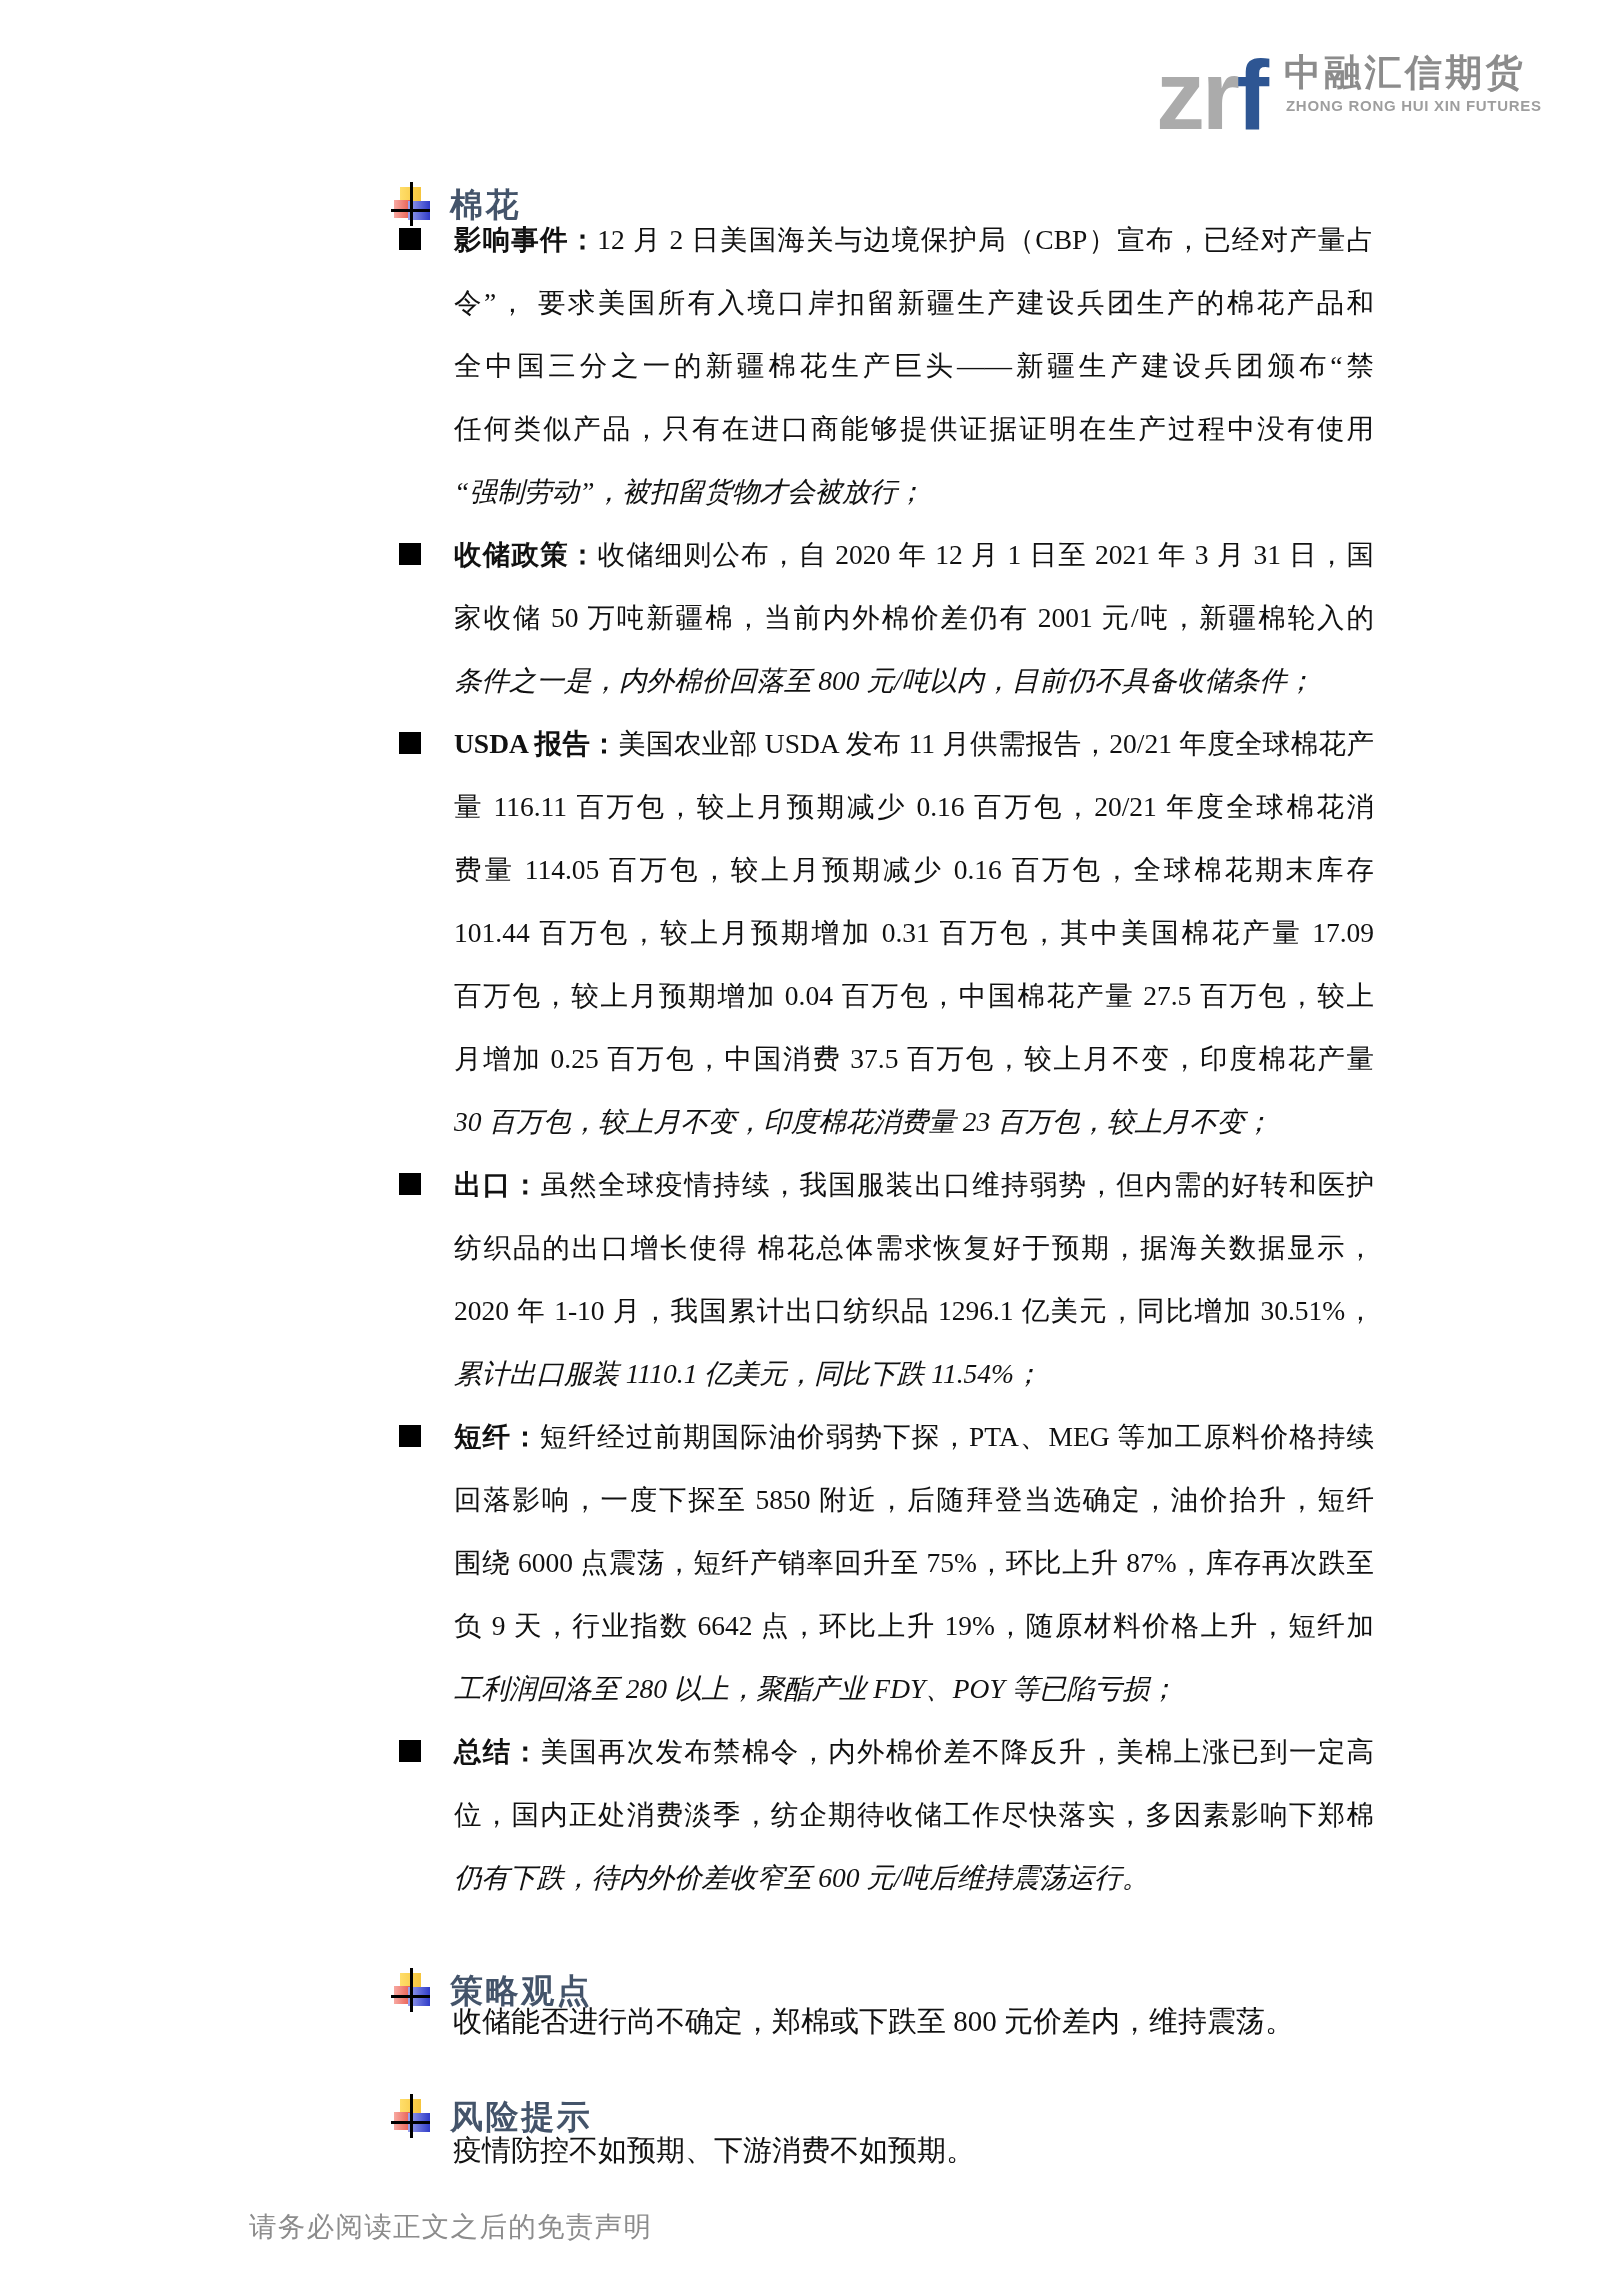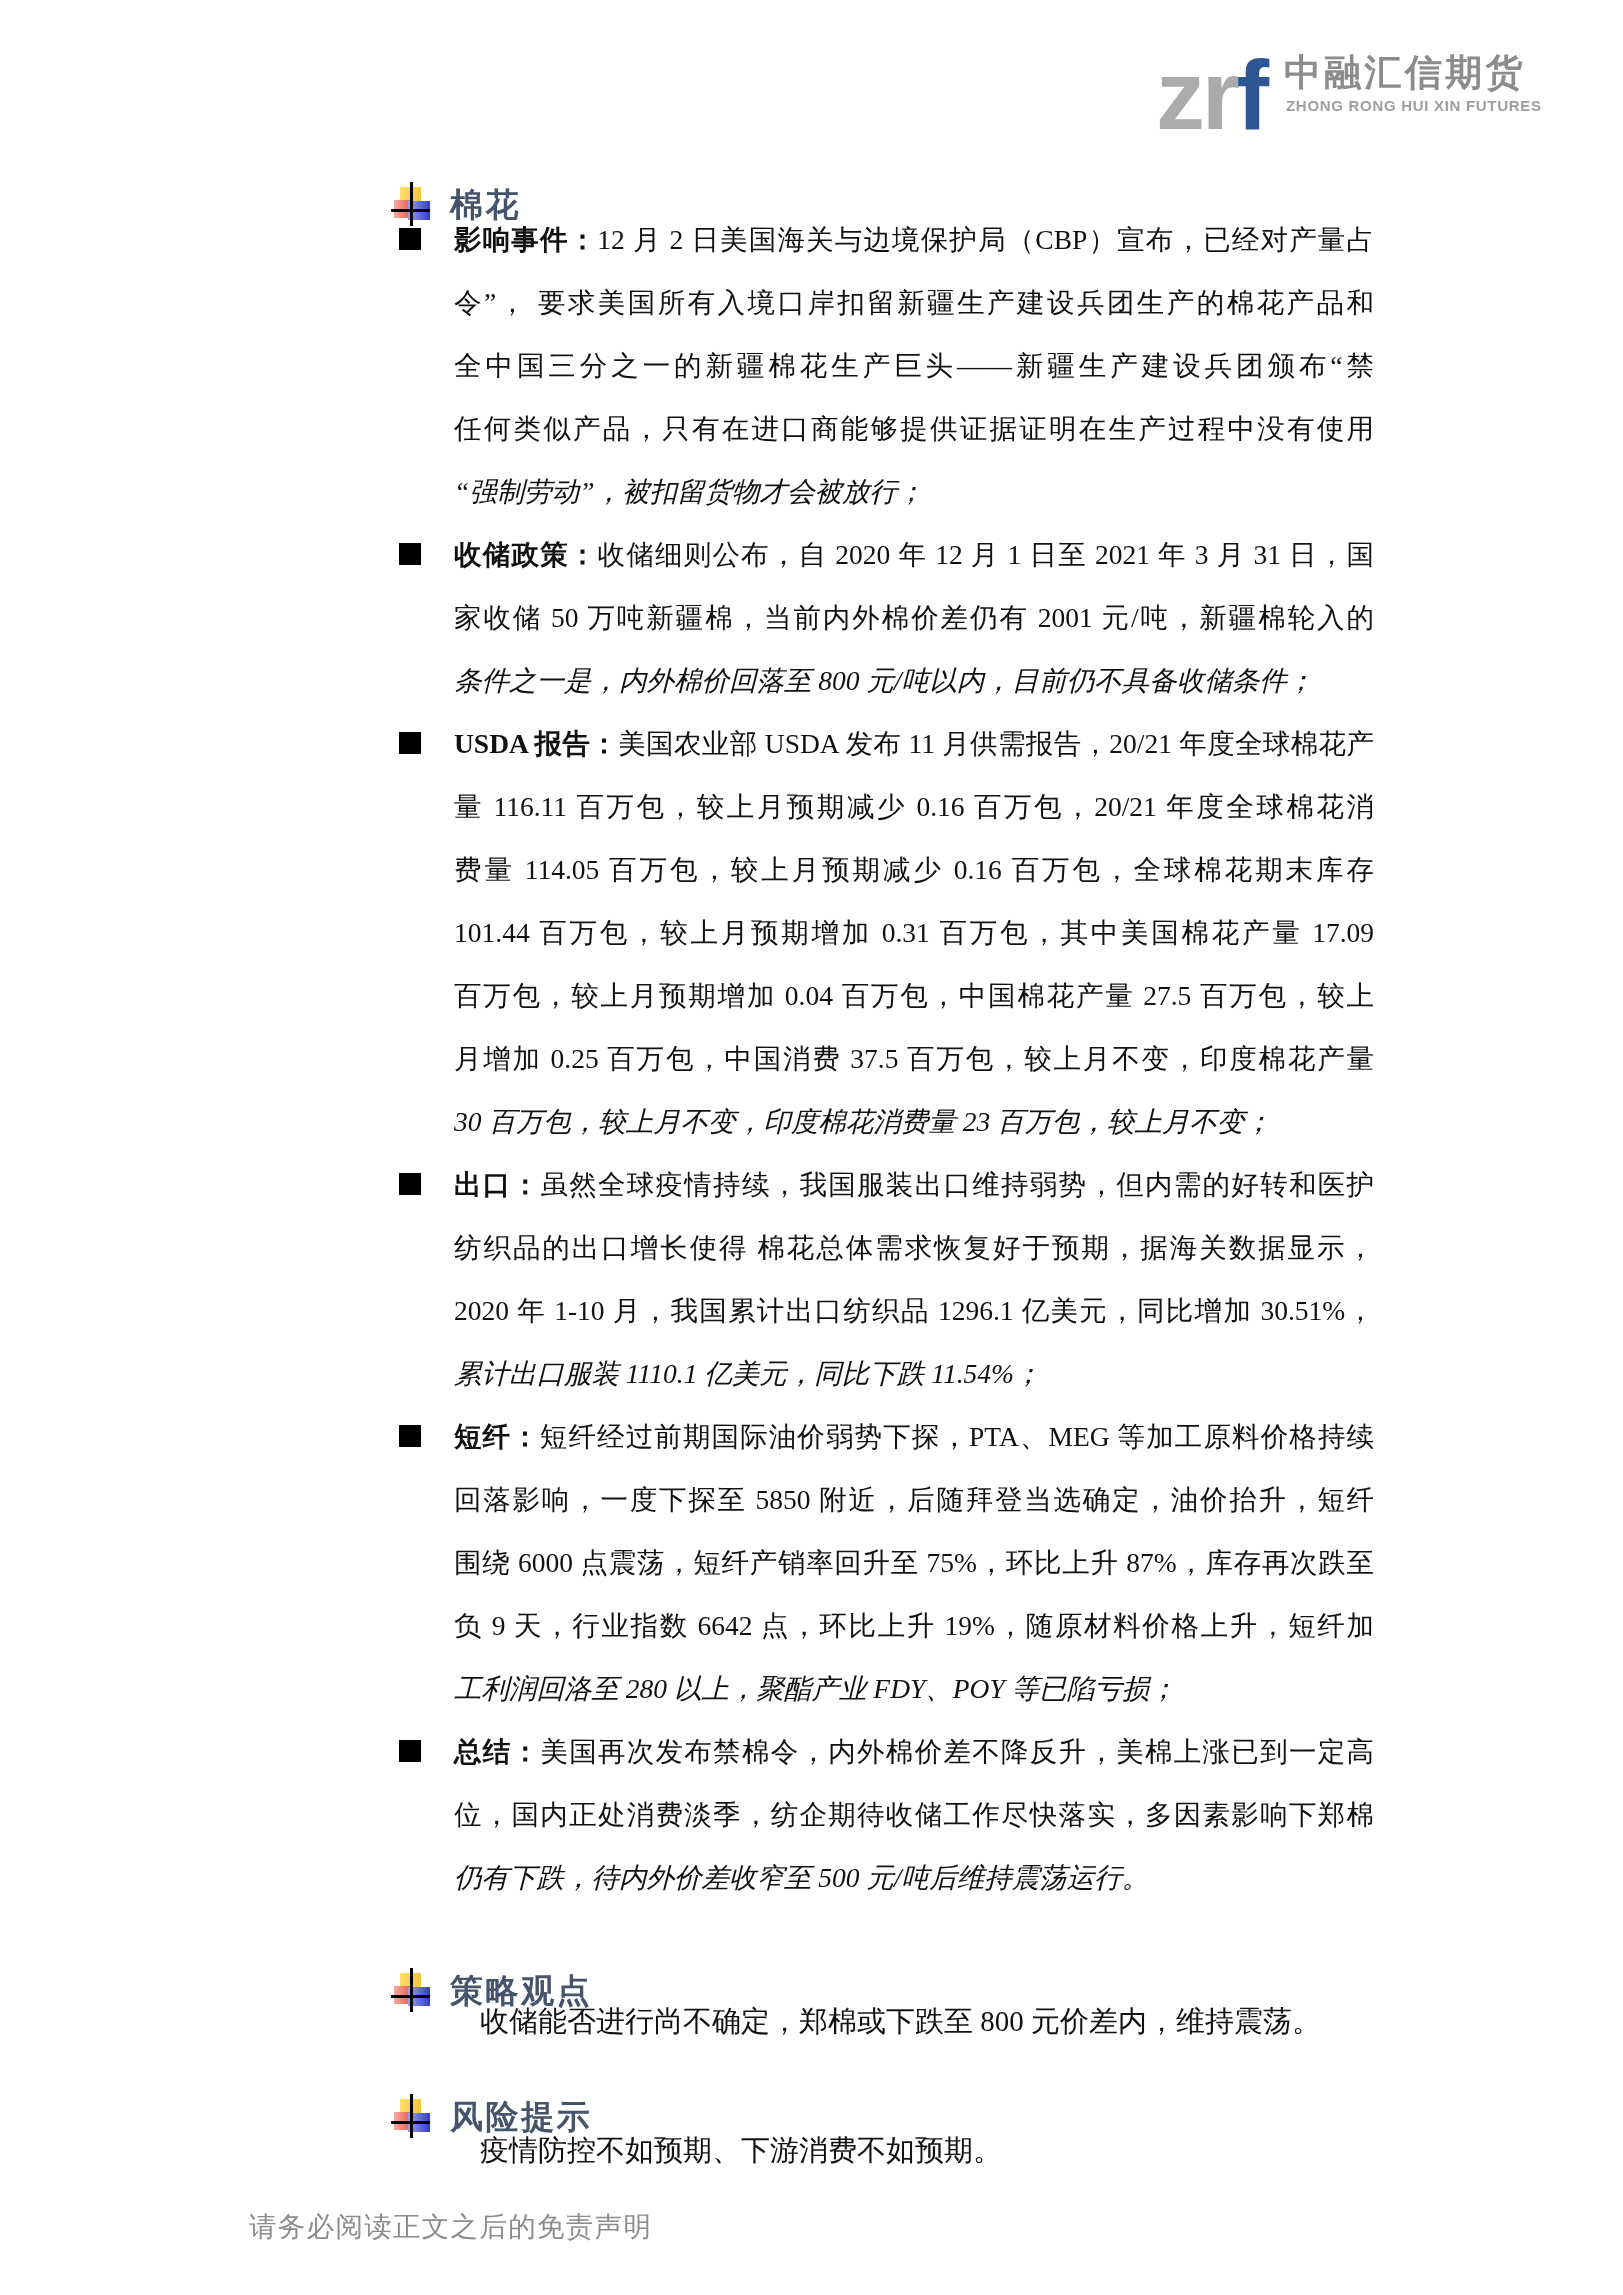--- a/index.html
+++ b/index.html
@@ -47,21 +47,21 @@
 
   
   .bullets{position:absolute; left:398px; top:208px; width:976px; font-size:27.5px; line-height:63px;}
   .bullet-item{position:relative; padding-left:56px;}
   .bullet-marker{position:absolute; left:1.3px; top:20px; width:22px; height:22px; background:#000;}
   .line{text-align:justify; text-align-last:justify;}
   .line.last{text-align:right; text-align-last:left;font-style:italic;}
   .blabel{font-weight:bold;}
 
   
-  .para{position:absolute; left:480px; width:929px; font-size:29px; line-height:39px; color:#111111;}
+  .para{position:absolute; left:453px; width:929px; font-size:29px; line-height:39px; color:#111111;}
   .p1pos{top:2002px;}
   .p2pos{top:2131px;}
 
   
   .footer{position:absolute; left:249px; top:2208px; font-size:27.5px; line-height:37px; color:#8C8C8C; letter-spacing:1.3px;}
 </style>
 </head>
 <body>
 
 <div class="page">
@@ -131,21 +131,21 @@
           <div class="line">围绕 6000 点震荡，短纤产销率回升至 75%，环比上升 87%，库存再次跌至</div>
           <div class="line">负 9 天，行业指数 6642 点，环比上升 19%，随原材料价格上升，短纤加</div>
           <div class="line last">工利润回洛至 280 以上，聚酯产业 FDY、POY 等已陷亏损；</div>
         </div>
       </div>
       <div class="bullet-item">
         <span class="bullet-marker"></span>
         <div class="bullet-lines">
           <div class="line"><b class="blabel">总结：</b>美国再次发布禁棉令，内外棉价差不降反升，美棉上涨已到一定高</div>
           <div class="line">位，国内正处消费淡季，纺企期待收储工作尽快落实，多因素影响下郑棉</div>
-          <div class="line last">仍有下跌，待内外价差收窄至 500 元/吨后维持震荡运行。</div>
+          <div class="line last">仍有下跌，待内外价差收窄至 600 元/吨后维持震荡运行。</div>
         </div>
       </div>
     </div>
 
   <div class="hgroup h2pos">
     <span class="hicon">
       <i class="sq-y"></i>
       <i class="sq-r"></i>
       <i class="sq-b"></i>
       <i class="bar-v"></i>

